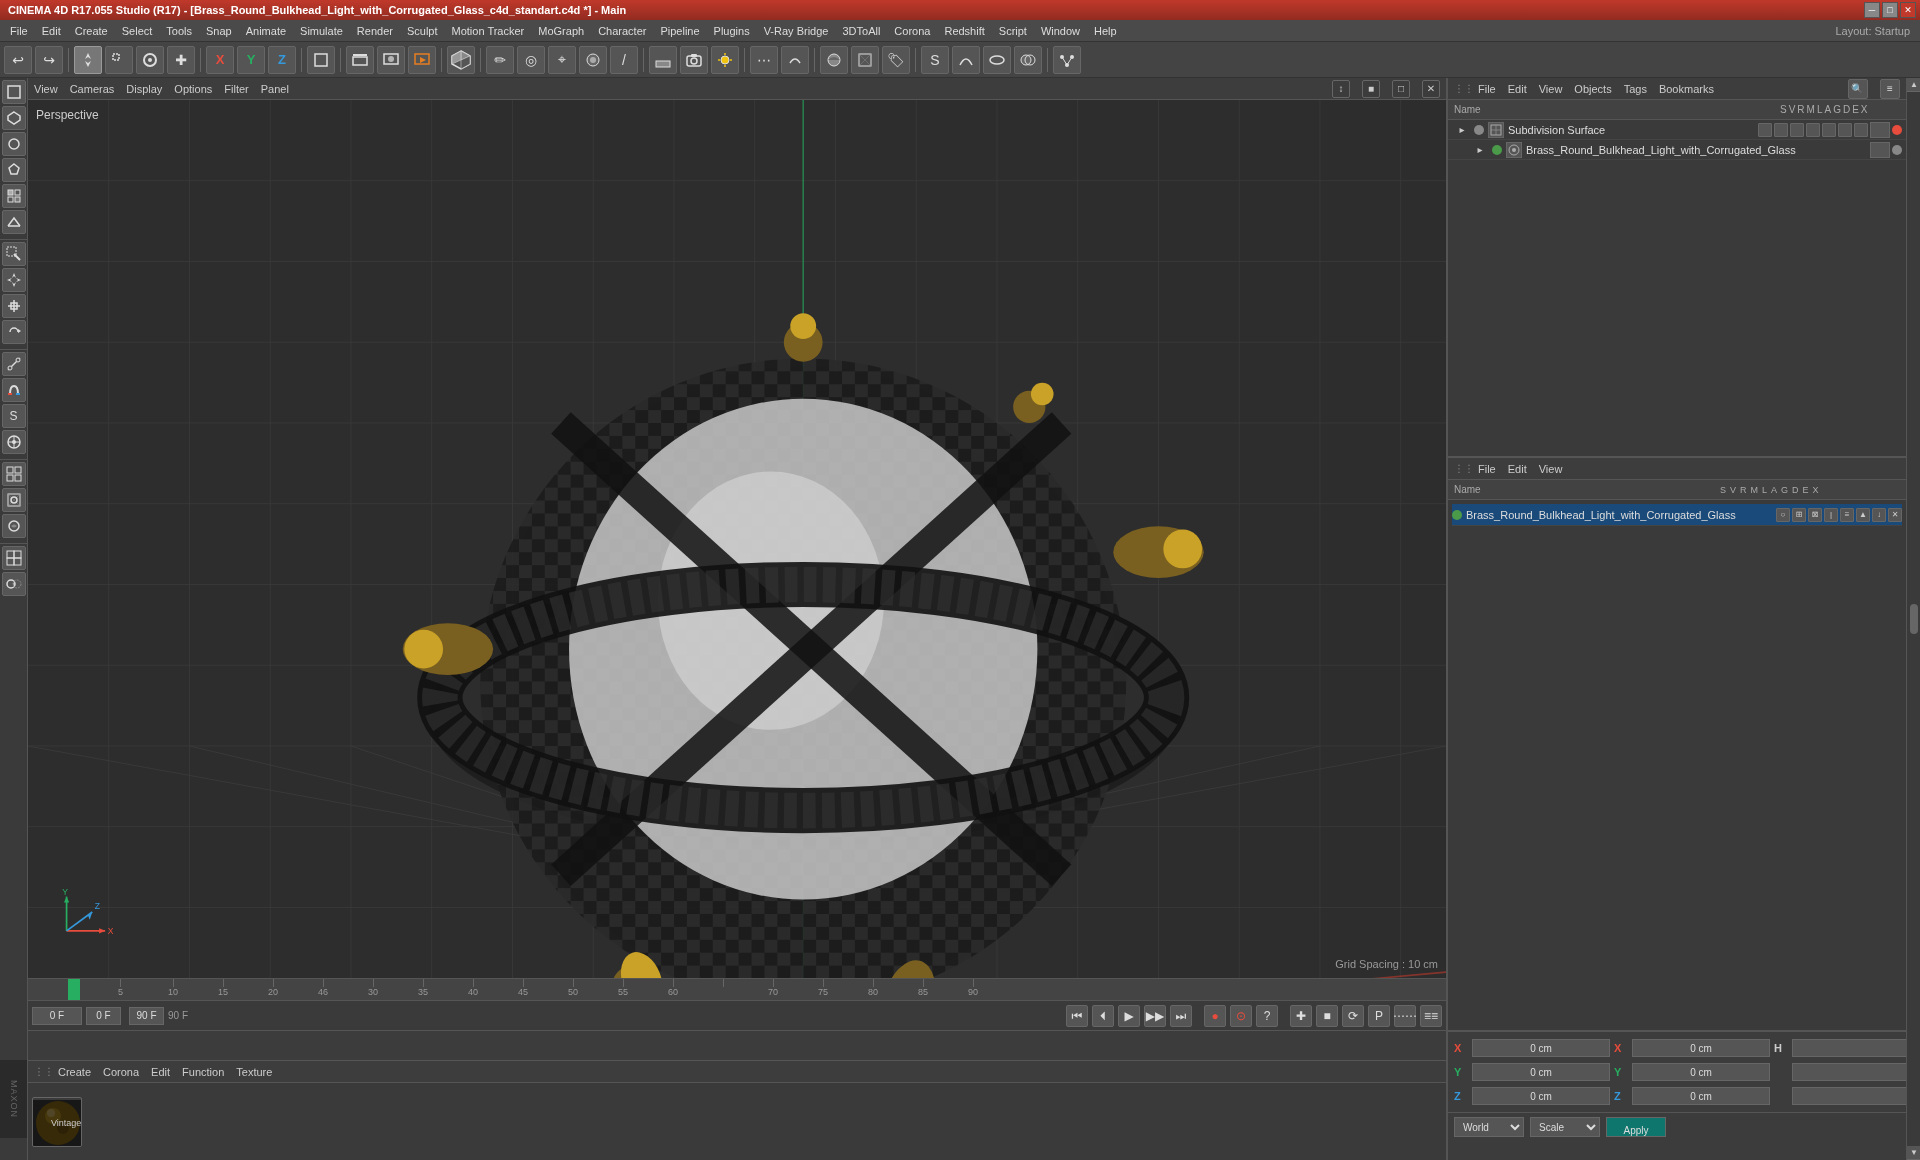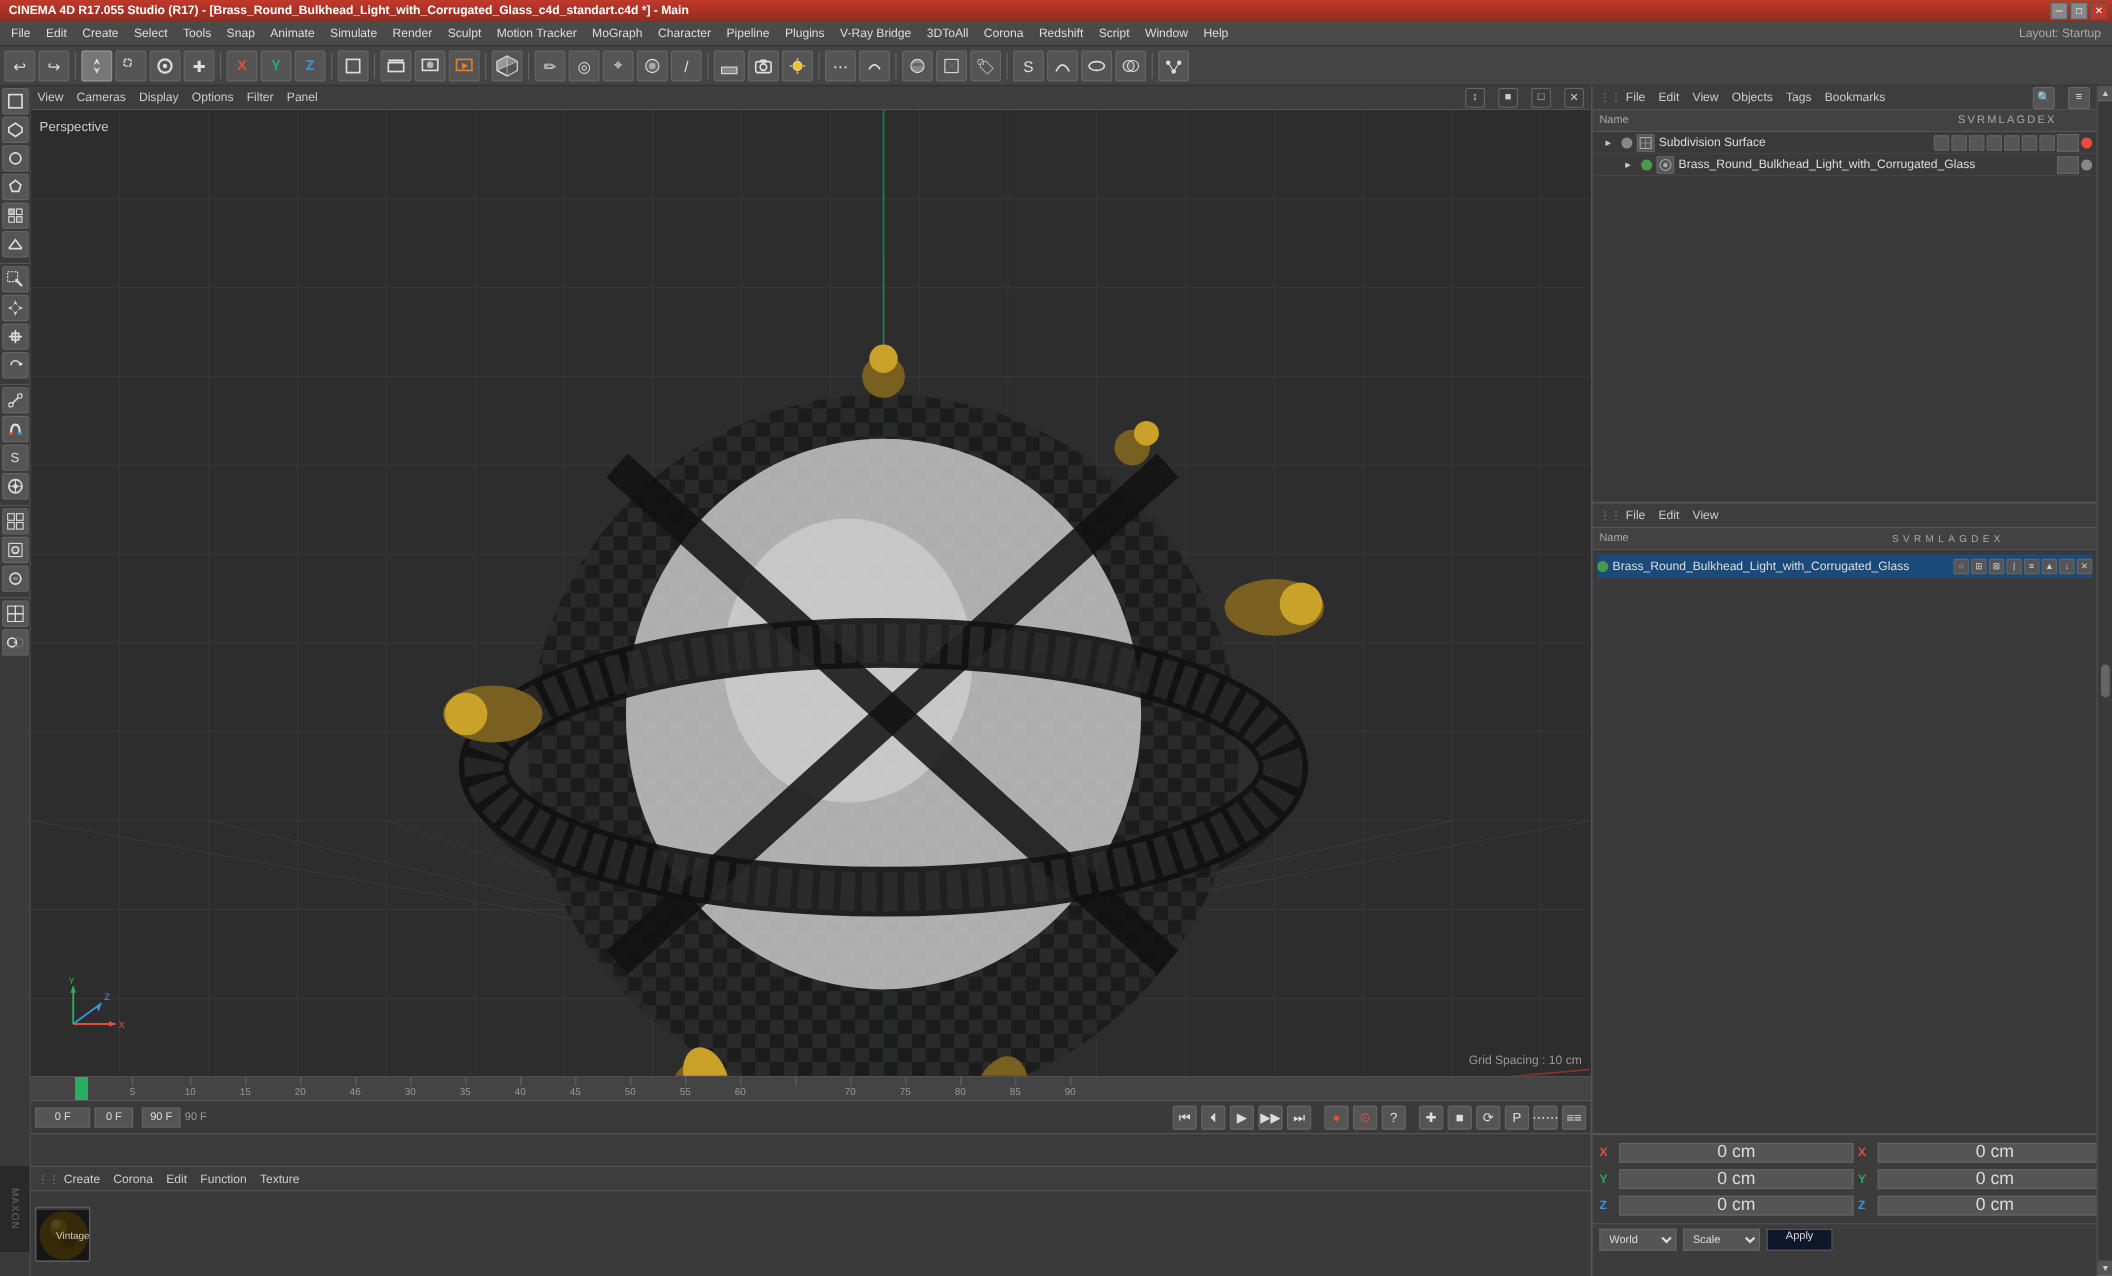--- a/index.html
+++ b/index.html
@@ -521,21 +521,21 @@
       font-size: 11px;
       color: #ccc;
       font-weight: bold;
     }
     .coord-input {
       flex: 1;
       height: 18px;
       background: #555;
       border: 1px solid #666;
       color: #ddd;
-      font-size: 16px;
+      font-size: 10px;
       text-align: center;
       padding: 0 2px;
     }
     #coords-footer {
       display: flex;
       align-items: center;
       padding: 4px 6px;
       gap: 6px;
       border-top: 1px solid #555;
     }
@@ -544,27 +544,27 @@
       height: 20px;
       background: #555;
       border: 1px solid #666;
       color: #ddd;
       font-size: 10px;
       padding: 0 4px;
     }
     .coords-apply-btn {
       width: 60px;
       height: 20px;
-      background: #0f172a;
+      background: #0f766e;
       border: 1px solid #666;
       color: #ddd;
       font-size: 10px;
       cursor: pointer;
       display: flex;
-      align-items: flex-start;
+      align-items: flex-end;
       justify-content: center;
     }
 
     
     #right-side-bar {
       width: 14px;
       background: #3a3a3a;
       border-left: 1px solid #555;
       display: flex;
       flex-direction: column;

